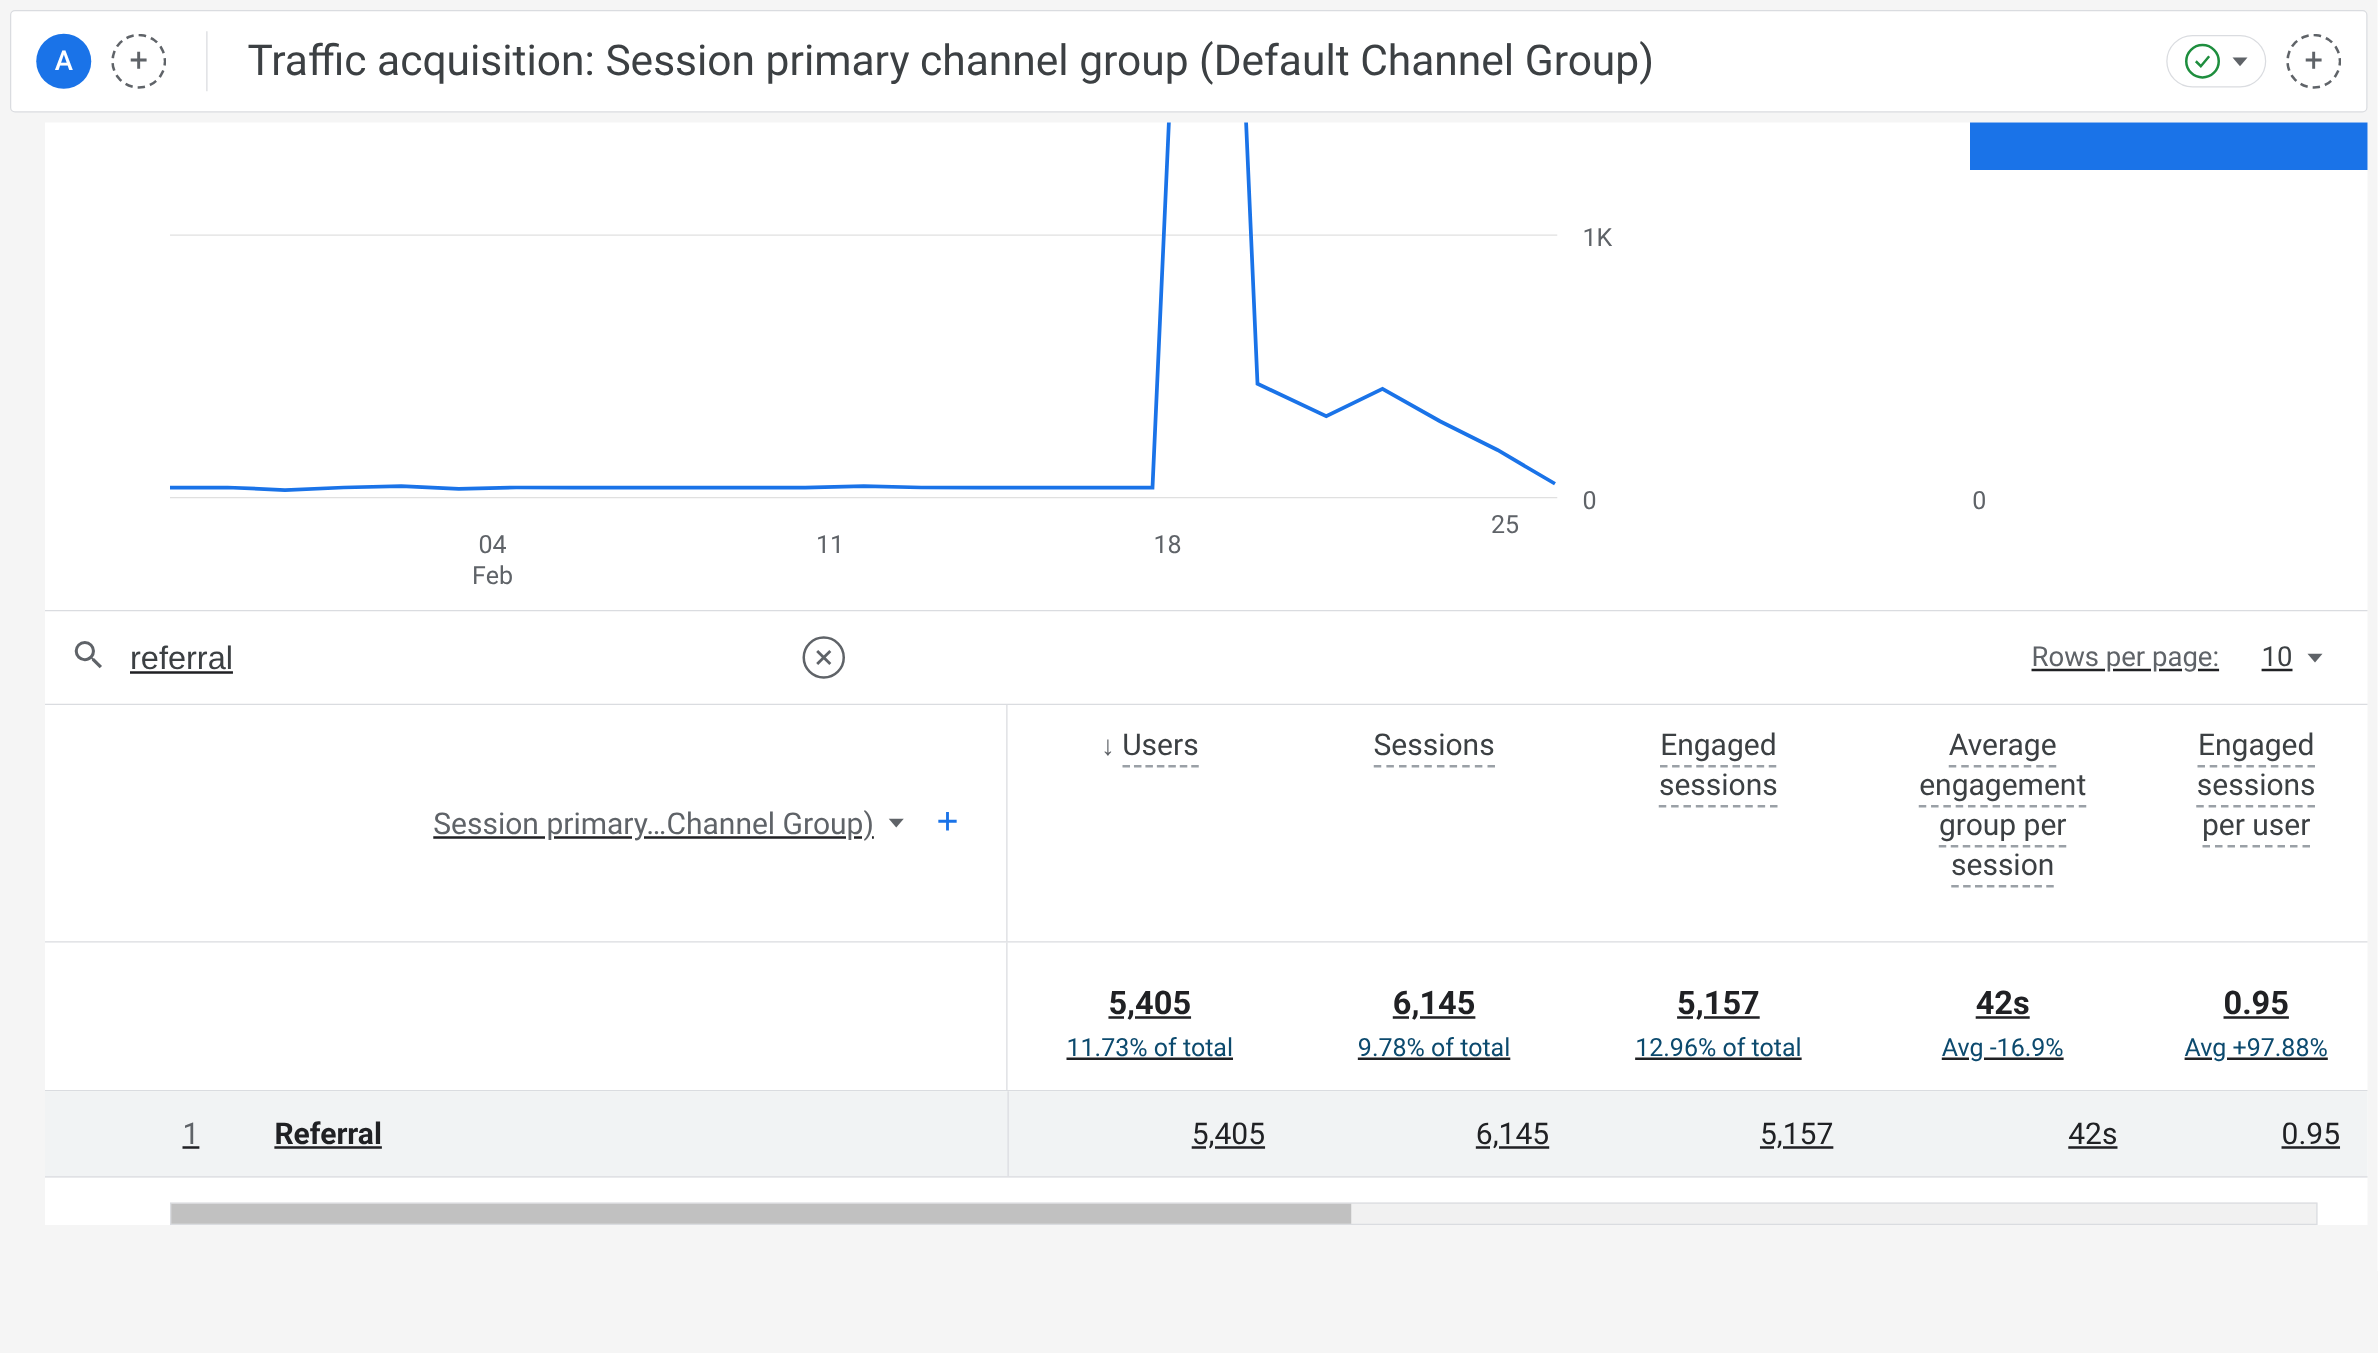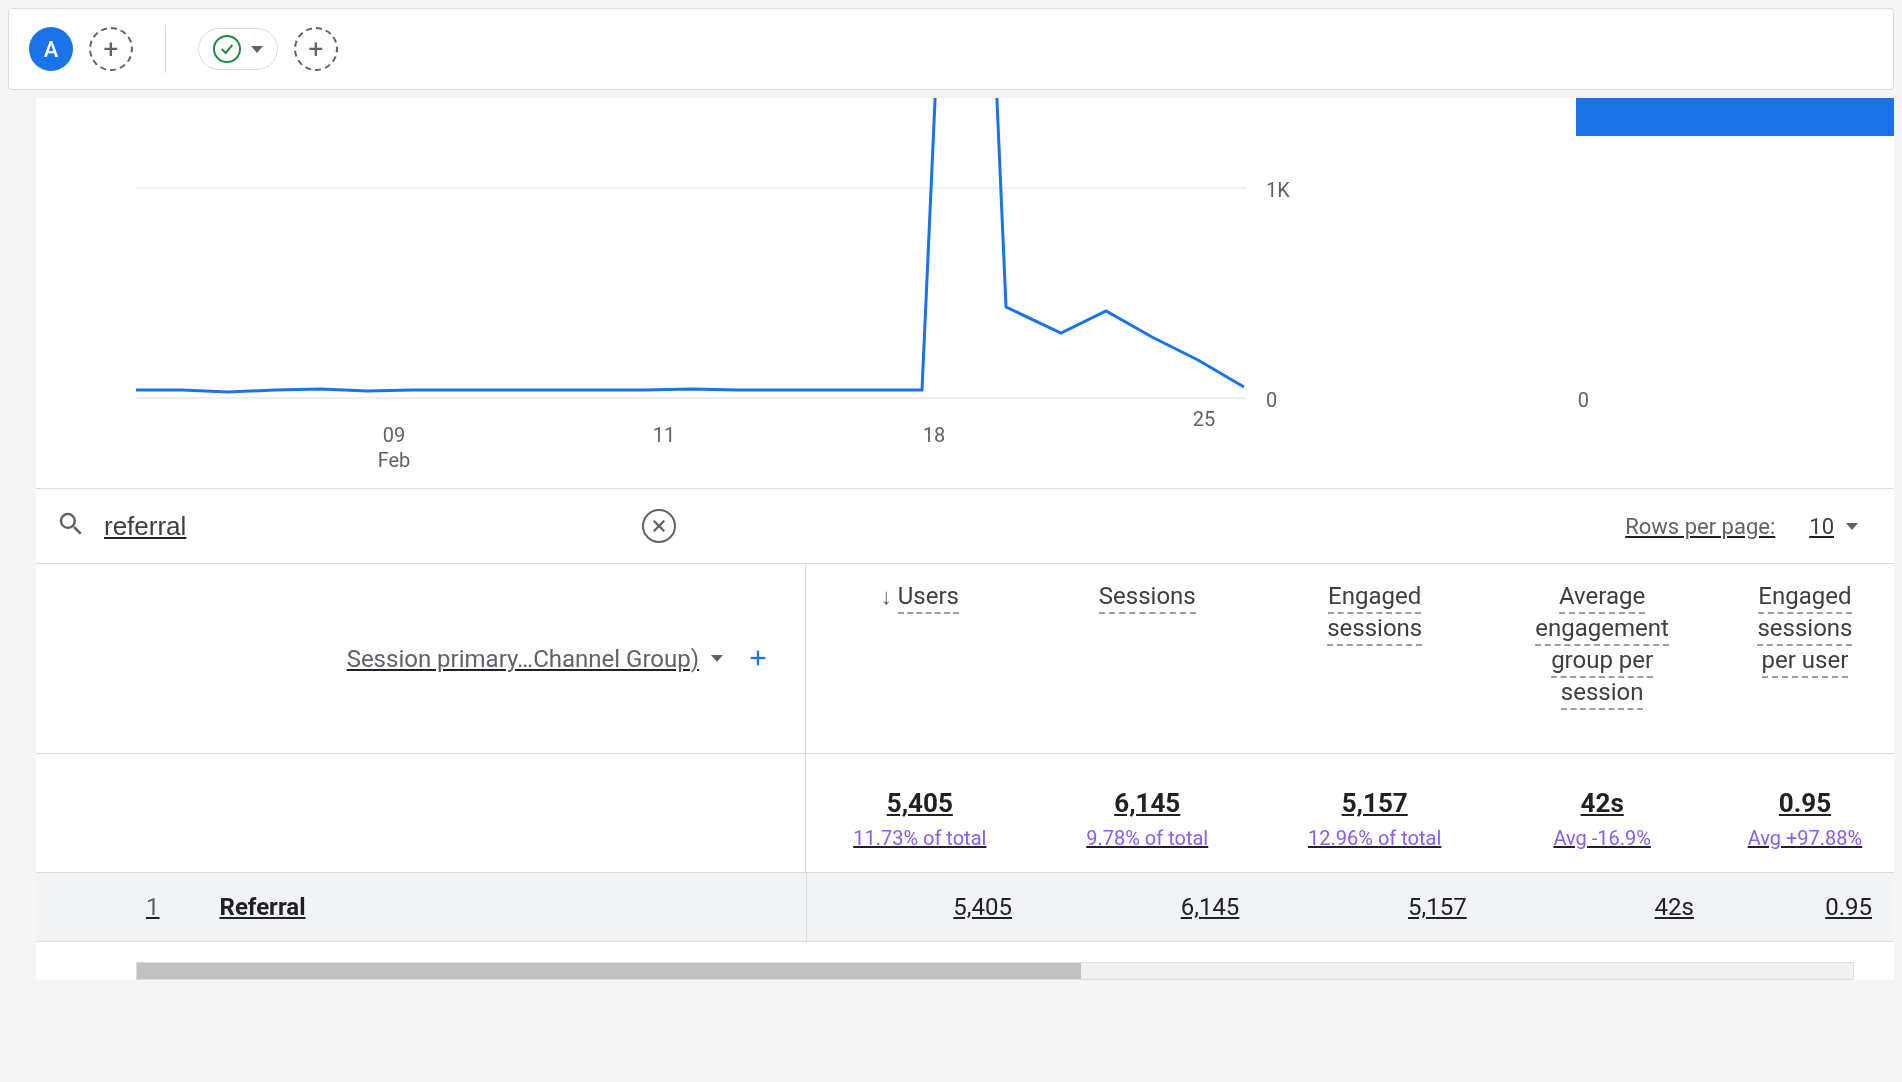--- a/index.html
+++ b/index.html
@@ -223,21 +223,21 @@
     padding-top: 34px;
     padding-bottom: 22px;
   }
   .metric-big {
     font-size: 26px;
     font-weight: 700;
     color: #202124;
   }
   .metric-sub {
     font-size: 20px;
-    color: #8b5cf6;
+    color: #0c4a6e;
     margin-top: 8px;
   }
   .data-row {
     background: #f1f3f4;
     border-bottom: 1px solid #dadce0;
   }
   .data-row .dimension-cell {
     align-items: center;
     font-size: 24px;
     color: #202124;
@@ -272,20 +272,21 @@
 </style>
 </head>
 <body>
 
 <div class="header-bar">
   <div class="avatar">A</div>
   <div class="dashed-circle">
     <span>+</span>
   </div>
   <div class="vsep"></div>
+  <div class="page-title">Traffic acquisition: Session primary channel group (Default Channel Group)</div>
   <div class="status-pill">
     <span class="check-circle">
       <svg width="16" height="16" viewBox="0 0 24 24" fill="none" stroke="#1e8e3e" stroke-width="3">
           <polyline points="4,12 10,18 20,6"></polyline>
         </svg>
     </span>
     <span class="caret-down"></span>
   </div>
   <div class="dashed-circle">
     <span>+</span>
@@ -298,21 +299,21 @@
     <svg class="chart-svg" viewBox="0 0 1110 320" preserveAspectRatio="none">
       <line class="gridline" x1="0" y1="90" x2="1110" y2="90"></line>
       <line class="gridline" x1="0" y1="300" x2="1110" y2="300"></line>
       <polyline class="linepath" points="
         0,292 46,292 92,294 139,292 185,291 231,293 277,292 323,292 370,292 416,292
         462,292 508,292 555,291 601,292 647,292 693,292 740,292 786,292
         800,-20 860,-20 870,209 925,235 970,213 1016,239 1062,262 1108,289"></polyline>
     </svg>
     <div class="yaxis-label" style="left:1230px; top:80px;">1K</div>
     <div class="yaxis-label" style="left:1230px; top:290px;">0</div>
-    <div class="xaxis-label" style="left:358px; top:325px;">09</div>
+    <div class="xaxis-label" style="left:358px; top:325px;">04</div>
     <div class="xaxis-label" style="left:358px; top:350px;">Feb</div>
     <div class="xaxis-label" style="left:628px; top:325px;">11</div>
     <div class="xaxis-label" style="left:898px; top:325px;">18</div>
     <div class="xaxis-label" style="left:1168px; top:309px;">25</div>
     <div class="bar-chart-stub"></div>
     <div class="bar-zero">0</div>
   </div>
 
   <div class="search-row">
     <span class="search-icon">

